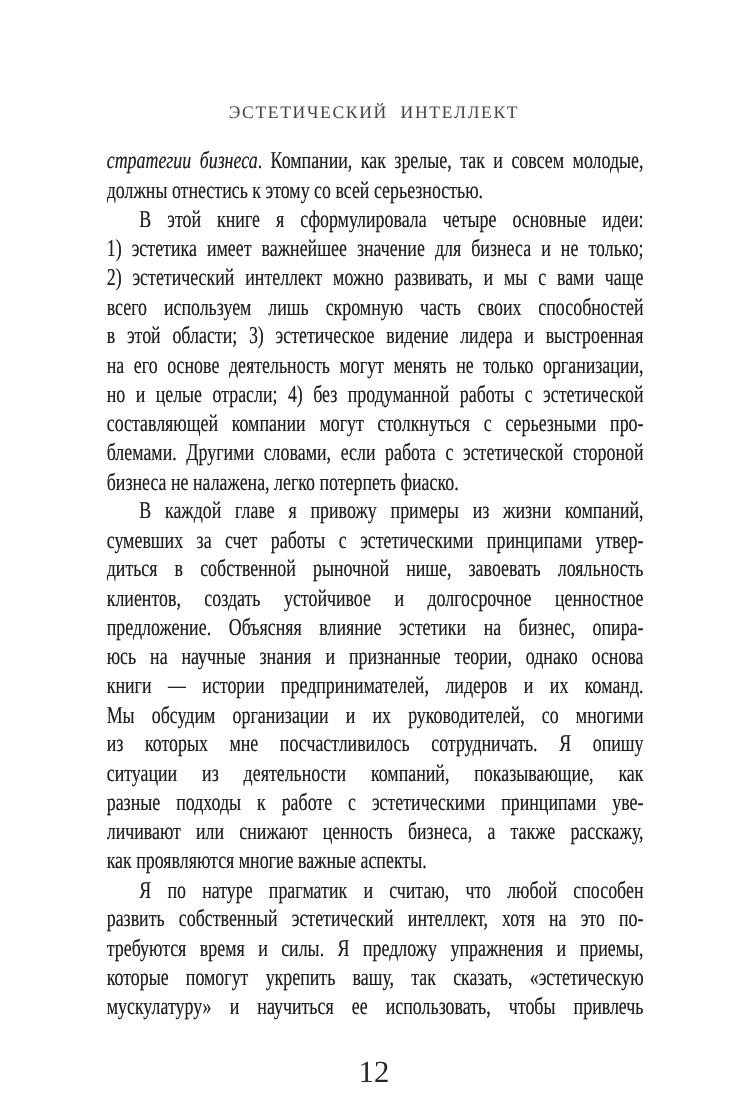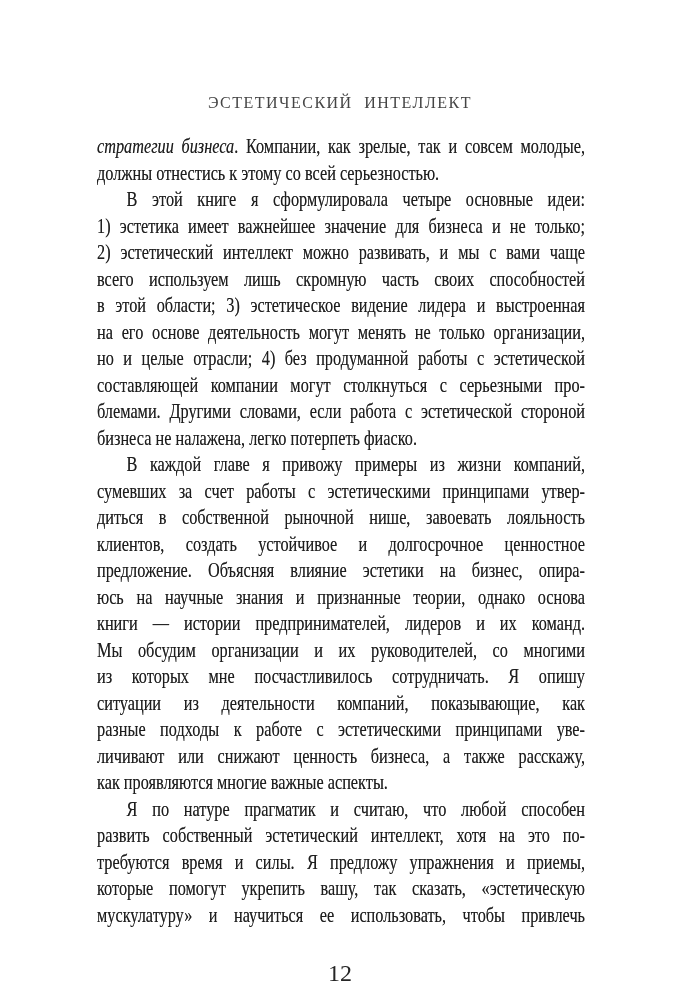--- a/index.html
+++ b/index.html
@@ -54,21 +54,21 @@
   }
   .line em {
     font-style: italic;
   }
   .page-number {
     position: absolute;
     top: 923px;
     left: 0;
     width: 680px;
     text-align: center;
-    font-size: 24px;
+    font-size: 28px;
     color: #262626;
   }
 </style>
 </head>
 <body>
 
 <div class="page">
   <div class="running-head">ЭСТЕТИЧЕСКИЙ ИНТЕЛЛЕКТ</div>
 
   <div class="body-text" id="body-text">

